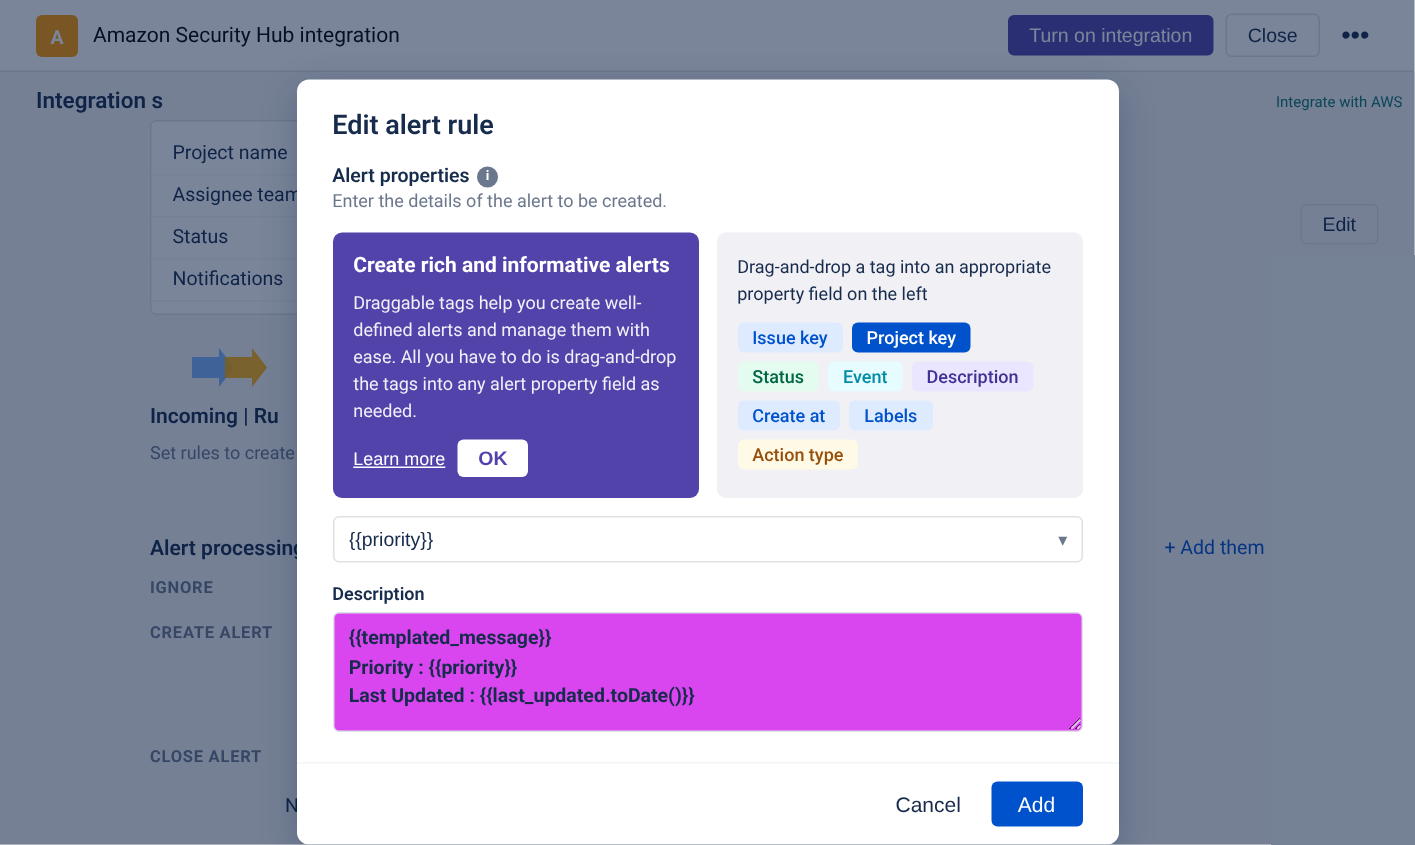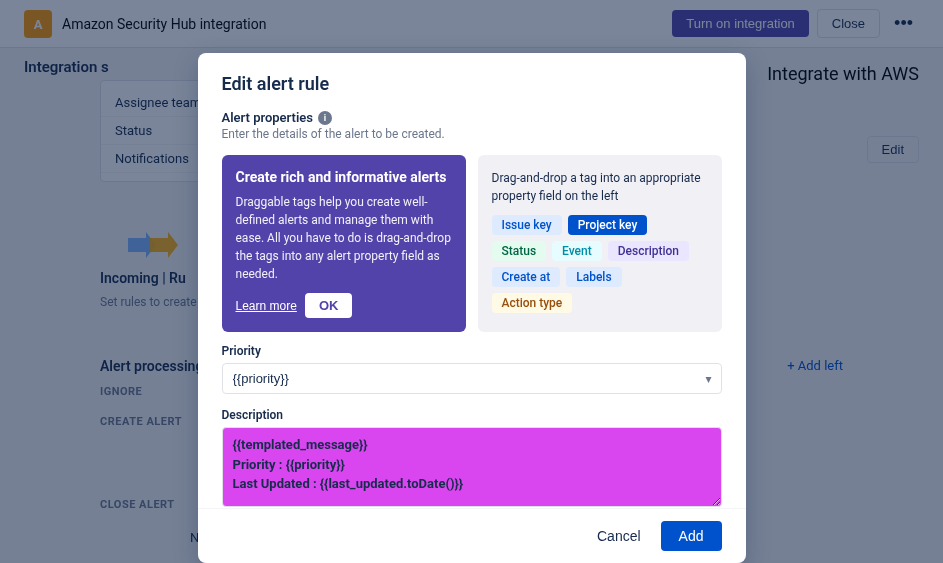--- a/index.html
+++ b/index.html
@@ -421,40 +421,41 @@
     <div class="top-header-right">
       <button class="btn-primary-header">Turn on integration</button>
       <button class="btn-close-header">Close</button>
       <button class="btn-more">•••</button>
     </div>
   </div>
 
   <div style="position:relative; padding: 10px 24px;">
     <span style="font-size:15px;font-weight:600;color:#172b4d;">Integration s</span>
     <button class="bg-edit-btn">Edit</button>
-    <span style="position:absolute;right:24px;top:15px;font-size:18px;color:#000000;cursor:pointer;">Integrate with AWS</span>
+    <span style="position:absolute;right:8px;top:15px;font-size:10px;color:#0f766e;cursor:pointer;">Integrate with AWS</span>
   </div>
 
   <div style="position:absolute;top:80px;left:100px;background:#fff;border-radius:4px;padding:8px 0;width:160px;border:1px solid #dfe1e6;">
+    <div class="sidebar-item" style="padding:6px 14px;font-size:13px;color:#172b4d;border-bottom:1px solid #f4f5f7;">Project name</div>
     <div class="sidebar-item" style="padding:6px 14px;font-size:13px;color:#172b4d;border-bottom:1px solid #f4f5f7;">Assignee team</div>
     <div class="sidebar-item" style="padding:6px 14px;font-size:13px;color:#172b4d;border-bottom:1px solid #f4f5f7;">Status</div>
     <div class="sidebar-item" style="padding:6px 14px;font-size:13px;color:#172b4d;">Notifications</div>
   </div>
 
   <div class="bg-arrows">
     <svg width="50" height="30" viewBox="0 0 50 30">
       <polygon points="0,8 18,8 18,2 28,15 18,28 18,22 0,22" fill="#4c9aff" opacity="0.7"></polygon>
       <polygon points="22,8 40,8 40,2 50,15 40,28 40,22 22,22" fill="#ffab00" opacity="0.9"></polygon>
     </svg>
   </div>
 
   <div class="bg-section-label">Incoming | Ru</div>
   <div class="bg-rule-label">Set rules to create</div>
   <div class="bg-alert-proc">Alert processing</div>
-  <div class="bg-add-rule">+ Add left</div>
+  <div class="bg-add-rule">+ Add them</div>
   <div class="bg-ignore">IGNORE</div>
   <div class="bg-create">CREATE ALERT</div>
   <div class="bg-close-alert">CLOSE ALERT</div>
   <div class="bg-no-rule">No rule is set</div>
 </div>
 
 <div class="overlay">
   <div class="modal">
     <div class="modal-header">
       <div class="modal-title">Edit alert rule</div>
@@ -487,21 +488,20 @@
             <span class="tag-chip tag-teal">Event</span>
             <span class="tag-chip tag-purple">Description</span>
             <span class="tag-chip tag-blue">Create at</span>
             <span class="tag-chip tag-blue">Labels</span>
             <span class="tag-chip tag-yellow">Action type</span>
           </div>
         </div>
       </div>
 
       <div class="form-group">
-        <label class="form-label">Priority</label>
         <div class="select-wrapper">
           <select class="form-control">
             <option value="{{priority}}">{{priority}}</option>
           </select>
           <span class="select-arrow">▾</span>
         </div>
       </div>
 
       <div class="form-group">
         <label class="form-label">Description</label>

